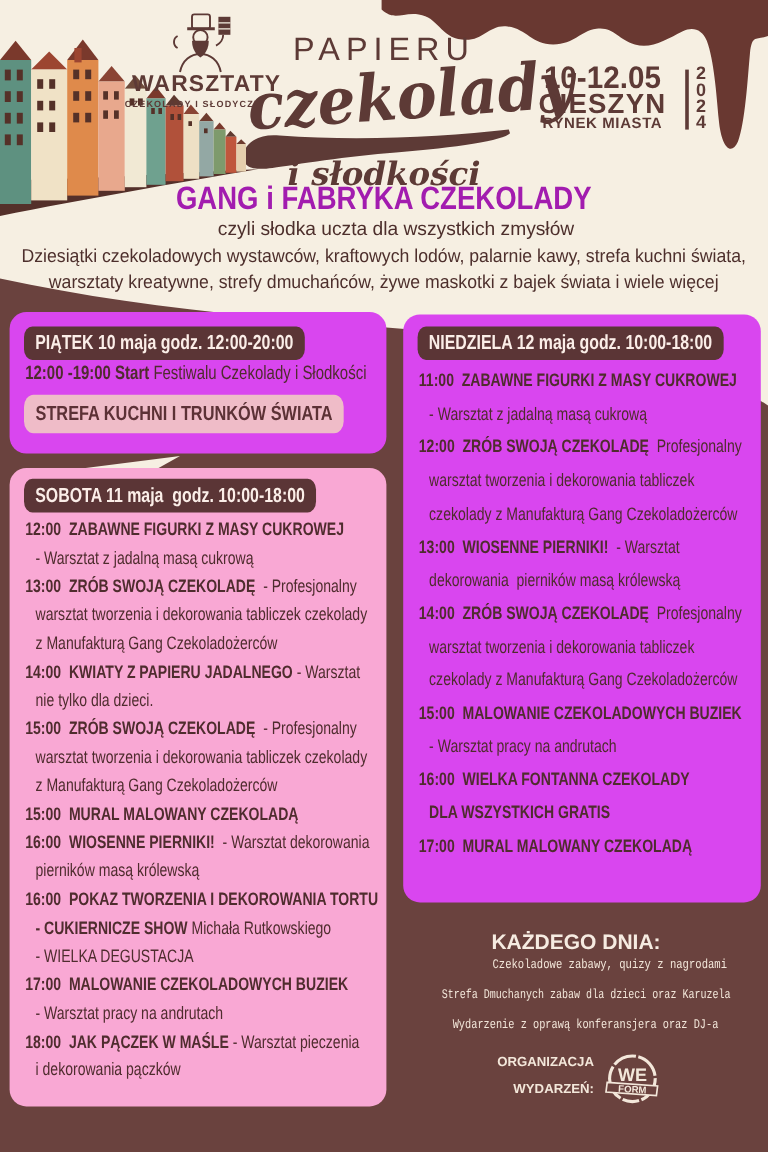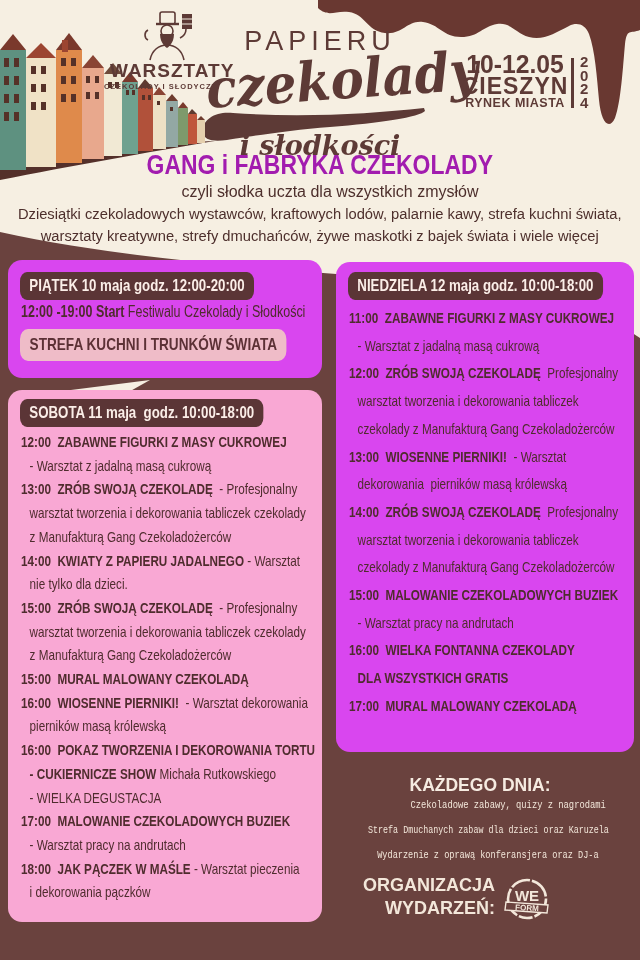--- a/index.html
+++ b/index.html
@@ -14,21 +14,21 @@
              font-size:19px;letter-spacing:1px;color:#5d3a36;}
   .logo-sub{left:104px;top:82px;width:132px;text-align:left;font-weight:bold;
             font-size:7.5px;letter-spacing:1px;color:#5d3a36;}
   .t1{left:210px;top:26px;width:220px;text-align:center;font-size:27px;
       letter-spacing:5px;color:#5d3a36;}
   .t2{left:196px;top:48px;width:250px;text-align:center;font-family:"DejaVu Serif",serif;
       font-style:italic;font-weight:bold;font-size:54px;line-height:66px;color:#5d3a36;
       transform:rotate(-4deg) scaleX(.92);}
   .t3{left:210px;top:130px;width:220px;text-align:center;font-family:"DejaVu Serif",serif;
       font-style:italic;font-weight:bold;font-size:27px;color:#5d3a36;}
-  .dateblk{left:449px;top:52px;width:132px;text-align:center;color:#5d3a36;font-weight:bold;}
+  .dateblk{left:436px;top:52px;width:132px;text-align:center;color:#5d3a36;font-weight:bold;}
   .d1{font-size:26px;line-height:24px;}
   .d2{font-size:23px;line-height:20px;letter-spacing:1px;}
   .d3{font-size:12.5px;line-height:14px;letter-spacing:.5px;}
   .ydiv{left:571px;top:58px;height:50px;border-left:3px solid #5d3a36;}
   .year{left:580px;top:55px;width:12px;font-weight:bold;font-size:15px;line-height:13.5px;
         color:#5d3a36;word-break:break-all;}
 
   
   .gang{left:0;top:150px;width:640px;text-align:center;font-weight:bold;font-size:27px;
         color:#a21caf;}
@@ -52,21 +52,21 @@
   .ln{transform:scaleX(.78);transform-origin:0 50%;white-space:nowrap;}
   .ln .b{font-weight:bold;}
   .ind{padding-left:11px;}
   .sat .ln{line-height:23.7px;}
   .sun .ln{line-height:27.7px;}
 
   
   .daily-h{left:330px;top:775px;width:300px;text-align:center;font-weight:bold;
            font-size:17.5px;color:#f6ebe1;}
   .daily-l{left:330px;width:300px;text-align:right;font-size:11px;color:#f3e7da;font-family:Liberation Mono, monospace;}
-  .org{left:330px;top:874px;width:165px;text-align:right;font-weight:bold;font-size:18px;
+  .org{left:330px;top:874px;width:165px;text-align:right;font-weight:bold;font-size:11px;
        line-height:23px;color:#f3e7da;}
 </style>
 </head>
 <body>
 
 <div class="poster">
 
   <svg class="abs" width="640" height="960" viewBox="0 0 640 960" style="left:0;top:0;">
 
     <path fill="#6a423e" d="M0,232 C110,256 230,266 360,276 C490,286 585,300 640,338 L640,960 L0,960 Z"></path>

